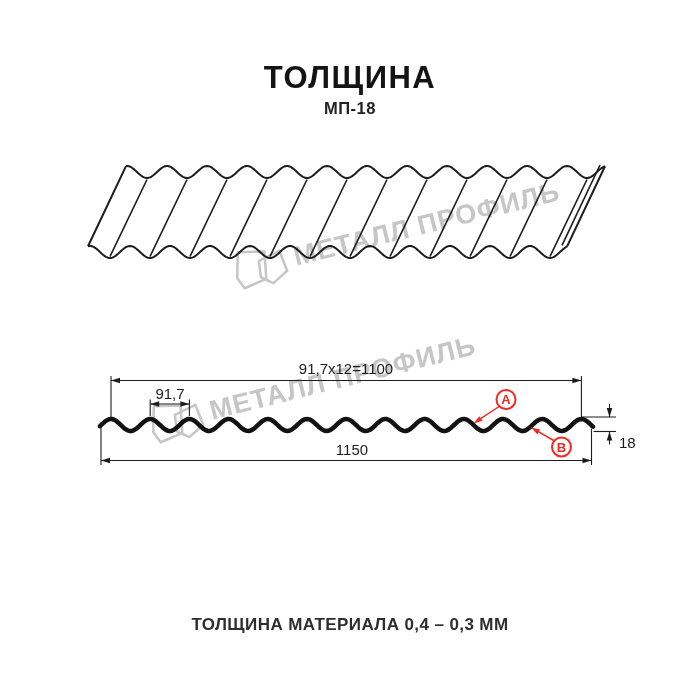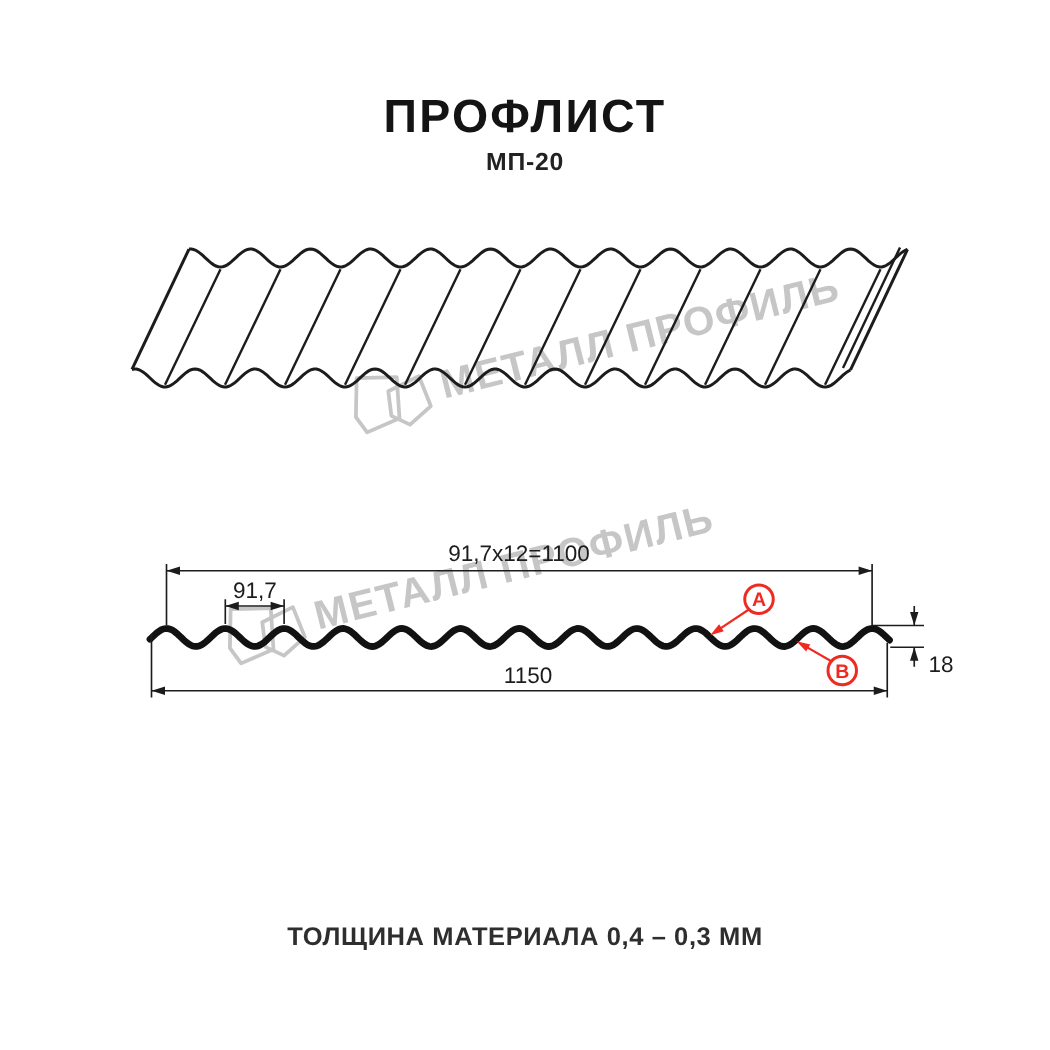--- a/index.html
+++ b/index.html
@@ -30,22 +30,22 @@
   .art{position:absolute;left:0;top:0;z-index:2;}
   .dimtext{font-family:"Liberation Sans",sans-serif;font-size:15px;fill:#1c1c1c;}
   .callout-letter{font-family:"Liberation Sans",sans-serif;font-size:13px;font-weight:bold;fill:var(--accent,#ee2b23);}
   .callout-ring{fill:none;stroke:var(--accent,#ee2b23);stroke-width:2;}
 </style>
 </head>
 <body>
 
 <div class="stage">
 
-  <div class="title">ПРОФЛИСТ</div>
-  <div class="subtitle">МП-20</div>
+  <div class="title">ТОЛЩИНА</div>
+  <div class="subtitle">МП-18</div>
 
   <div class="wm wm-upper">
     <svg width="58" height="50" viewBox="0 0 60 50">
       <path d="M 6 32 L 13 6 L 40 12 L 35 40 L 11 44 Z" fill="none" stroke="var(--wm,#c6c6c6)" stroke-width="2.6" stroke-linejoin="round"></path>
       <path d="M 32 20 L 55 15 L 58 37 L 41 46 L 30 37 Z" fill="none" stroke="var(--wm,#c6c6c6)" stroke-width="2.6" stroke-linejoin="round"></path>
     </svg>
     <span>МЕТАЛЛ ПРОФИЛЬ</span>
   </div>
 
   <div class="wm wm-lower">

